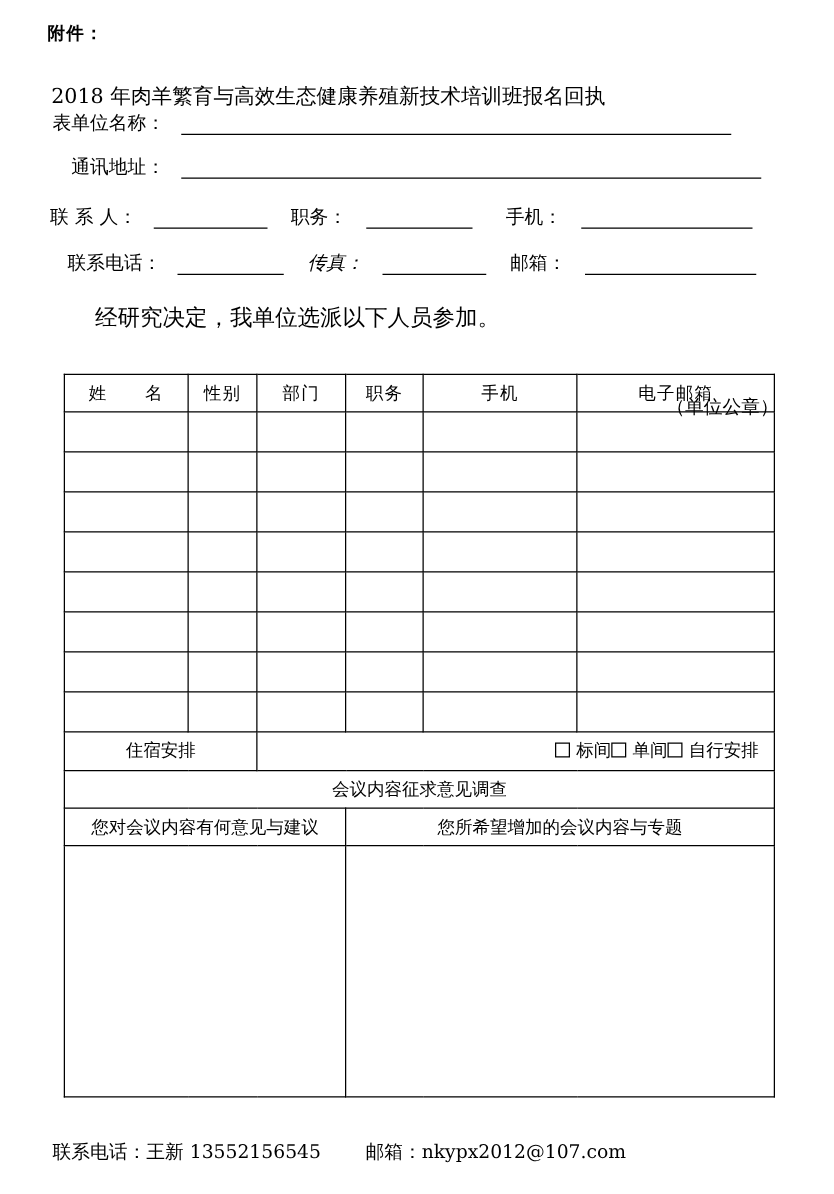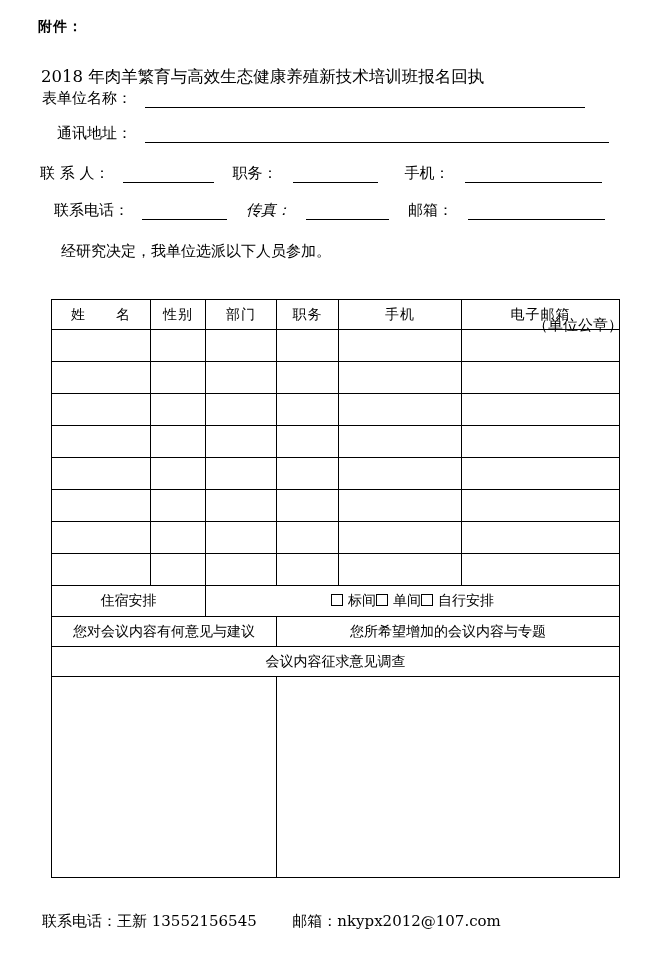--- a/index.html
+++ b/index.html
@@ -57,23 +57,23 @@
     border-bottom: 1.5px solid #000;
     height: 17px;
   }
   .row1 { left: 42px; top: 88px; }
   .row2 { left: 57px; top: 123px; }
   .row3 { left: 40px; top: 163px; }
   .row4 { left: 40px; top: 200px; margin-left: 14px; }
 
   .paragraph {
     position: absolute;
-    left: 61px;
+    left: 76px;
     top: 242px;
-    font-size: 15px;
+    font-size: 18px;
     white-space: nowrap;
   }
   .seal {
     position: absolute;
     right: 44px;
     top: 272px;
     font-size: 15px;
     white-space: nowrap;
     margin-top: 44px;
   }
@@ -98,21 +98,21 @@
     height: 29px;
     letter-spacing: 1px;
   }
   table.main tbody td.data {
     height: 31px;
   }
   td.lodging-label { height: 30px; font-size: 14.5px; }
   td.lodging-opts { height: 30px; font-size: 14.5px; }
   .opts-inner {
     display: flex;
-    justify-content: center;
+    justify-content: flex-end;
     align-items: center;
     padding: 0 12px;
   }
   .cbox {
     display: inline-block;
     width: 10px;
     height: 10px;
     border: 1px solid #000;
     margin-right: 5px;
     vertical-align: -1px;
@@ -260,25 +260,25 @@
         <td class="lodging-opts" colspan="4">
           <div class="opts-inner">
             <span><span class="cbox"></span><span>标间</span></span>
             <span><span class="cbox"></span><span>单间</span></span>
             <span><span class="cbox"></span><span>自行安排</span></span>
           </div>
         </td>
       </tr>
 
       <tr>
+        <td class="survey-title" colspan="6">会议内容征求意见调查</td>
+      </tr>
+      <tr>
         <td class="survey-head" colspan="3">您对会议内容有何意见与建议</td>
         <td class="survey-head" colspan="3">您所希望增加的会议内容与专题</td>
-      </tr>
-      <tr>
-        <td class="survey-title" colspan="6">会议内容征求意见调查</td>
       </tr>
       <tr>
         <td class="survey-body" colspan="3"></td>
         <td class="survey-body" colspan="3"></td>
       </tr>
     </tbody>
   </table>
 
   <div class="footer">
     <span>联系电话：王新 13552156545</span>

